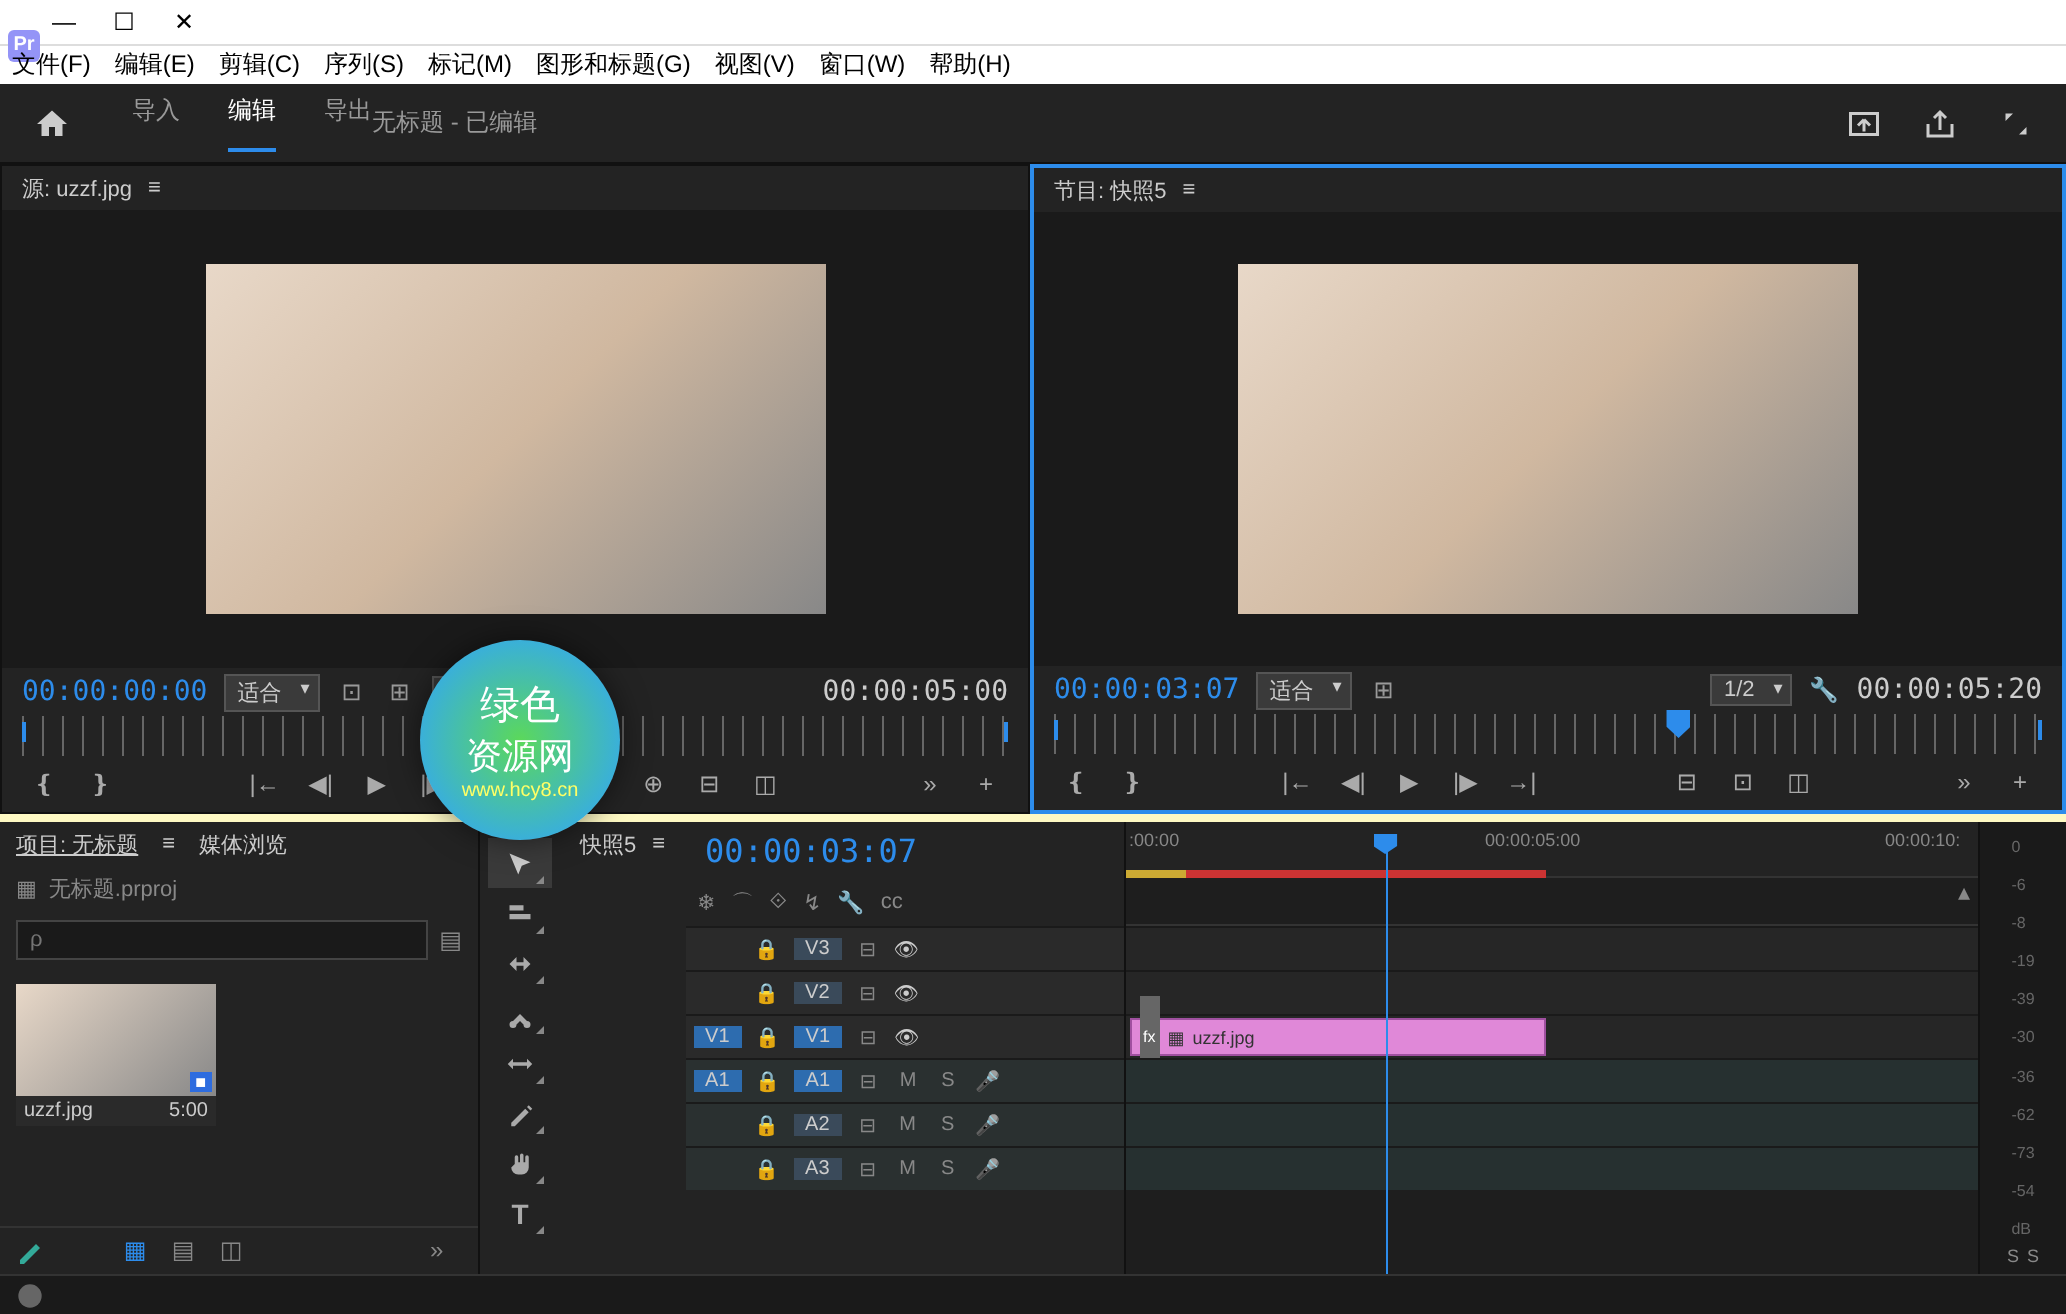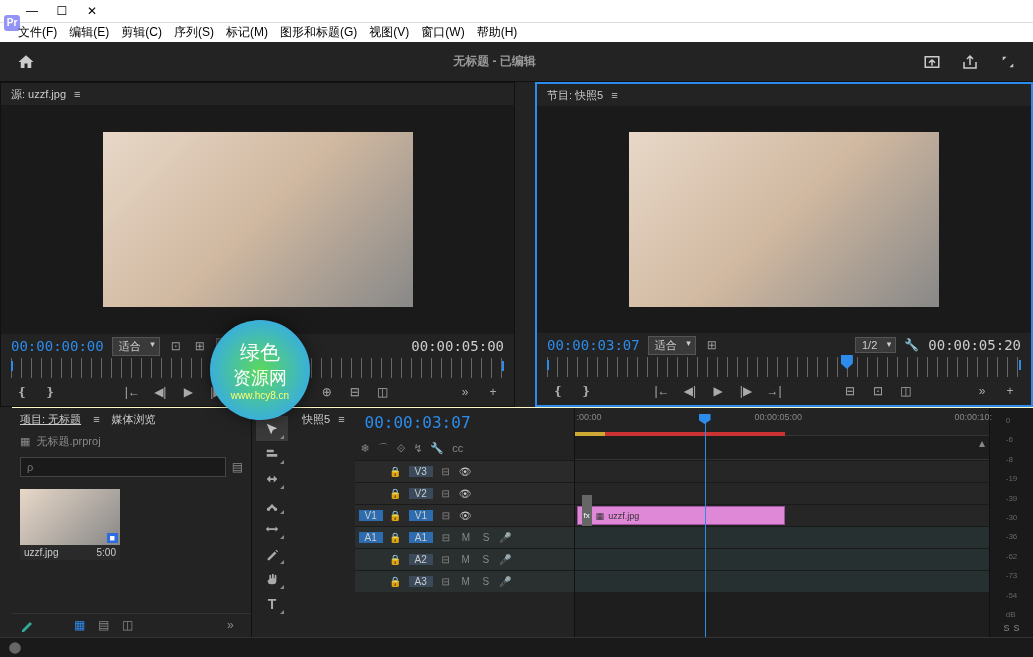--- a/index.html
+++ b/index.html
@@ -3,33 +3,33 @@
 <meta charset="utf-8">
 <style>
 * { margin: 0; padding: 0; box-sizing: border-box; font-family: "Microsoft YaHei", Arial, sans-serif; }
 body { width: 1033px; height: 657px; background: #232323; color: #ccc; font-size: 12px; overflow: hidden; }
 .titlebar { height: 22px; background: #fff; color: #000; display: flex; align-items: center; padding: 0 4px; }
 .titlebar-icon { width: 16px; height: 16px; background: #9494f7; border-radius: 3px; display: flex; align-items: center; justify-content: center; color: #fff; font-weight: bold; font-size: 10px; margin-right: 6px; margin-top: 23px; }
 .titlebar-text { flex: 1; font-size: 12px; }
 .titlebar-controls { display: flex; gap: 18px; padding-right: 8px; }
 .titlebar-btn { width: 12px; text-align: center; cursor: pointer; }
 
-.menubar { height: 20px; background: #fff; color: #000; display: flex; align-items: center; padding: 0 18px; font-size: 12px; border-top: 1px solid #ddd; }
+.menubar { height: 20px; background: #fff; color: #000; display: flex; align-items: center; padding: 0 6px; font-size: 12px; border-top: 1px solid #ddd; }
 .menubar span { margin-right: 12px; cursor: pointer; }
 
 .topnav { height: 40px; background: #232323; border-bottom: 1px solid #111; display: flex; align-items: center; padding: 0 16px; }
 .home-icon { width: 20px; height: 18px; margin-right: 30px; cursor: pointer; }
 .topnav-tabs { display: flex; gap: 24px; }
 .topnav-tab { color: #999; cursor: pointer; padding-bottom: 10px; }
 .topnav-tab.active { color: #fff; border-bottom: 2px solid #2d8ceb; }
-.topnav-center { flex: 1; text-align: center; color: #999; font-weight: bold; }
+.topnav-center { flex: 1; text-align: left; color: #999; }
 .topnav-right { display: flex; gap: 20px; }
 .topnav-right svg { cursor: pointer; }
 
-.workspace { display: flex; height: 325px; gap: 20px; }
+.workspace { display: flex; height: 325px; }
 .panel { background: #232323; border: 1px solid #111; display: flex; flex-direction: column; position: relative; }
 .panel-header { height: 22px; display: flex; align-items: center; padding: 0 10px; font-size: 11px; color: #ccc; gap: 8px; }
 .panel.active { border: 2px solid #2d8ceb; }
 
 .source-panel { width: 515px; }
 .program-panel { flex: 1; }
 .preview-area { flex: 1; display: flex; align-items: center; justify-content: center; background: #1a1a1a; }
 .preview-img { background: linear-gradient(135deg, #e8d8c8, #d0b8a0, #888); }
 .source-img { width: 310px; height: 175px; }
 .program-img { width: 310px; height: 175px; }
@@ -42,21 +42,21 @@
 .tool-icon { width: 16px; height: 16px; display: flex; align-items: center; justify-content: center; color: #999; cursor: pointer; }
 
 .ruler-row { height: 20px; background: #232323; padding: 0 10px; position: relative; }
 .ruler-marks { height: 20px; background: repeating-linear-gradient(90deg, #666 0, #666 1px, transparent 1px, transparent 10px); position: relative; }
 .ruler-marks::before { content: ''; position: absolute; left: 0; right: 0; top: 3px; height: 10px; border-left: 2px solid #2d8ceb; border-right: 2px solid #2d8ceb; }
 
 .controls-row { height: 28px; display: flex; align-items: center; padding: 0 10px; gap: 6px; }
 .ctrl-btn { width: 22px; height: 20px; display: flex; align-items: center; justify-content: center; color: #aaa; cursor: pointer; font-size: 12px; }
 .ctrl-spacer { flex: 1; }
 
-.lower { display: flex; height: 230px; border-top: 1px solid #fef9c3; margin-left: 12px; }
+.lower { display: flex; height: 230px; border-top: 4px solid #fef9c3; }
 .project-panel { width: 240px; background: #232323; border-right: 1px solid #111; display: flex; flex-direction: column; }
 .project-header { height: 22px; display: flex; align-items: center; padding: 0 8px; font-size: 11px; gap: 12px; }
 .project-header .tab { color: #ccc; cursor: pointer; }
 .project-header .tab.active { text-decoration: underline; }
 .project-crumb { display: flex; align-items: center; padding: 4px 8px; gap: 6px; color: #888; font-size: 11px; }
 .project-search { padding: 4px 8px; display: flex; gap: 6px; align-items: center; }
 .search-box { flex: 1; background: #1a1a1a; border: 1px solid #444; padding: 3px 6px; color: #ccc; font-size: 11px; }
 .clip-grid { flex: 1; padding: 8px; }
 .clip-item { width: 100px; }
 .clip-thumb { width: 100px; height: 56px; background: linear-gradient(135deg, #e8d8c8, #888); position: relative; }
@@ -131,20 +131,25 @@
   <span>图形和标题(G)</span>
   <span>视图(V)</span>
   <span>窗口(W)</span>
   <span>帮助(H)</span>
 </div>
 
 <div class="topnav">
   <svg class="home-icon" viewBox="0 0 24 24" fill="#ccc">
       <path d="M10 20v-6h4v6h5v-8h3L12 3 2 12h3v8z"></path>
     </svg>
+  <div class="topnav-tabs">
+    <div class="topnav-tab">导入</div>
+    <div class="topnav-tab active">编辑</div>
+    <div class="topnav-tab">导出</div>
+  </div>
   <div class="topnav-center">无标题 - 已编辑</div>
   <div class="topnav-right">
     <svg width="18" height="18" viewBox="0 0 24 24" fill="none" stroke="#ccc" stroke-width="2">
         <rect x="3" y="5" width="18" height="14"></rect>
         <path d="M12 9l4 4M12 9l-4 4M12 9v8"></path>
       </svg>
     <svg width="18" height="18" viewBox="0 0 24 24" fill="none" stroke="#ccc" stroke-width="2">
         <path d="M4 12v8h16v-8M12 4v12M8 8l4-4 4 4"></path>
       </svg>
     <svg width="18" height="18" viewBox="0 0 24 24" fill="#ccc">

